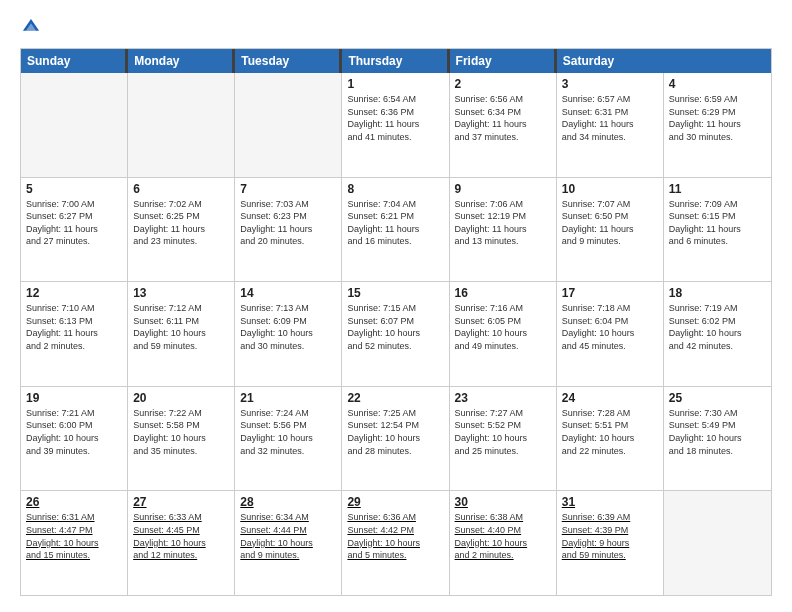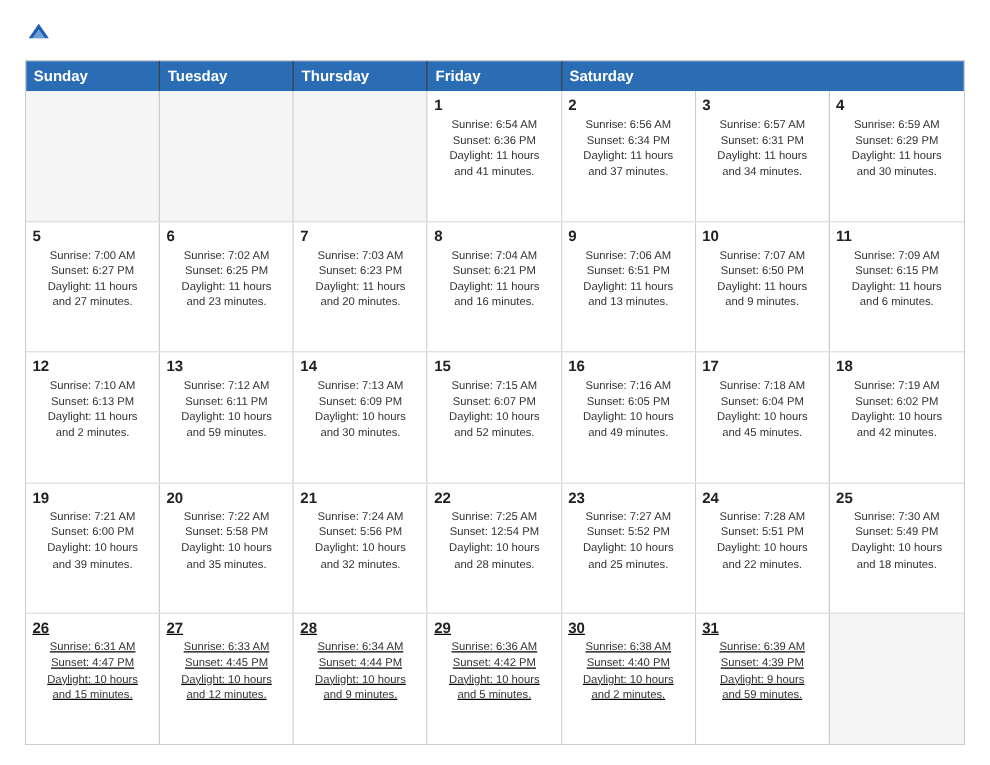--- a/index.html
+++ b/index.html
@@ -67,21 +67,21 @@
     .cal-header {
       display: grid;
       grid-template-columns: repeat(7, 1fr);
       background: #2a6db5;
     }
     .cal-header-cell {
       color: #fff;
       font-size: 12px;
       font-weight: bold;
       padding: 5px 6px;
-      border-right: 1px solid #404040;
+      border-right: 3px solid #404040;
       text-align: left;
     }
     .cal-header-cell:last-child { border-right: none; }
     .cal-body {
       flex: 1;
       display: flex;
       flex-direction: column;
     }
     .cal-row {
       display: grid;
@@ -103,21 +103,20 @@
     .day-num {
       font-size: 12px;
       font-weight: bold;
       color: #222;
       margin-bottom: 2px;
     }
     .cell-info {
       font-size: 9px;
       color: #333;
       line-height: 1.4;
-      text-align: center;
     }
   </style>
 </head>
 <body>
 
 <div class="page">
   <div class="header">
     <div class="logo">
       <svg class="logo-icon" viewBox="0 0 30 30">
         <polygon points="15,4 26,20 4,20" fill="#1a5fb4"></polygon>
@@ -132,20 +131,21 @@
     </div>
     <div class="title-block">
       <h1></h1>
       <h2></h2>
     </div>
   </div>
 
   <div class="calendar">
     <div class="cal-header">
     <div class="cal-header-cell">Sunday</div>
+        <div class="cal-header-cell">Monday</div>
         <div class="cal-header-cell">Tuesday</div>
         <div class="cal-header-cell">Thursday</div>
         <div class="cal-header-cell">Friday</div>
         <div class="cal-header-cell">Saturday</div>
       </div>
     <div class="cal-body">
     <div class="cal-row">
           <div class="cal-cell empty"></div>
           <div class="cal-cell empty"></div>
           <div class="cal-cell empty"></div>
@@ -178,21 +178,21 @@
           <div class="cal-cell">
             <div class="day-num">7</div>
             <div class="cell-info"><span>Sunrise: 7:03 AM</span><br><span>Sunset: 6:23 PM</span><br><span>Daylight: 11 hours</span><br><span>and 20 minutes.</span></div>
           </div>
           <div class="cal-cell">
             <div class="day-num">8</div>
             <div class="cell-info"><span>Sunrise: 7:04 AM</span><br><span>Sunset: 6:21 PM</span><br><span>Daylight: 11 hours</span><br><span>and 16 minutes.</span></div>
           </div>
           <div class="cal-cell">
             <div class="day-num">9</div>
-            <div class="cell-info"><span>Sunrise: 7:06 AM</span><br><span>Sunset: 6:51 PM</span><br><span>Daylight: 11 hours</span><br><span>and 13 minutes.</span></div>
+            <div class="cell-info"><span>Sunrise: 7:06 AM</span><br><span>Sunset: 12:19 PM</span><br><span>Daylight: 11 hours</span><br><span>and 13 minutes.</span></div>
           </div>
           <div class="cal-cell">
             <div class="day-num">10</div>
             <div class="cell-info"><span>Sunrise: 7:07 AM</span><br><span>Sunset: 6:50 PM</span><br><span>Daylight: 11 hours</span><br><span>and 9 minutes.</span></div>
           </div>
           <div class="cal-cell">
             <div class="day-num">11</div>
             <div class="cell-info"><span>Sunrise: 7:09 AM</span><br><span>Sunset: 6:15 PM</span><br><span>Daylight: 11 hours</span><br><span>and 6 minutes.</span></div>
           </div>
         </div>

